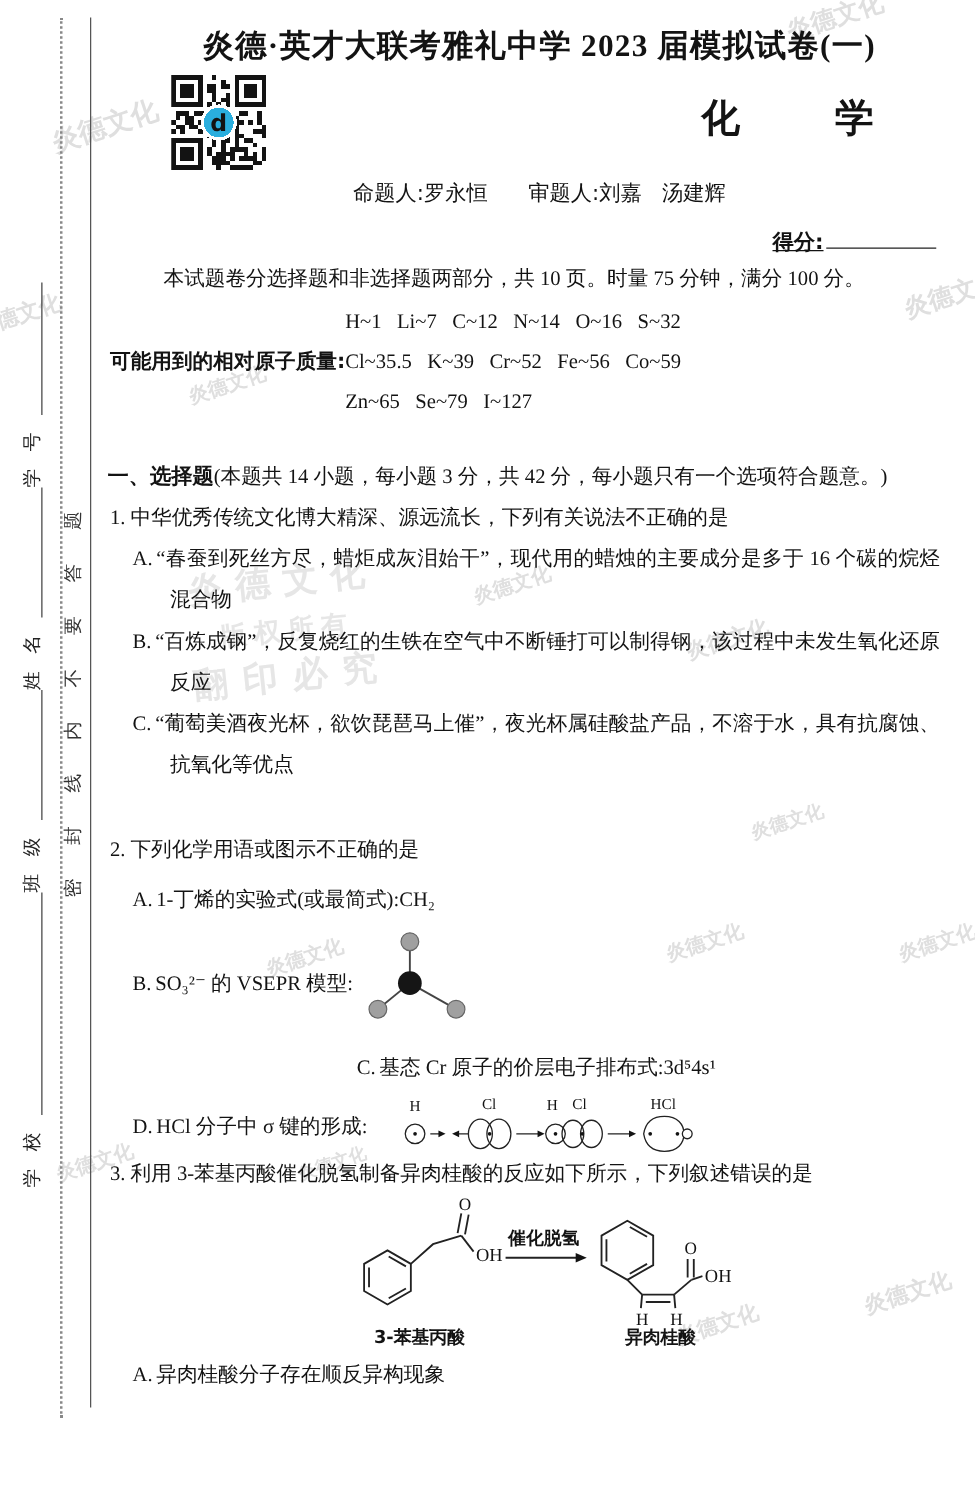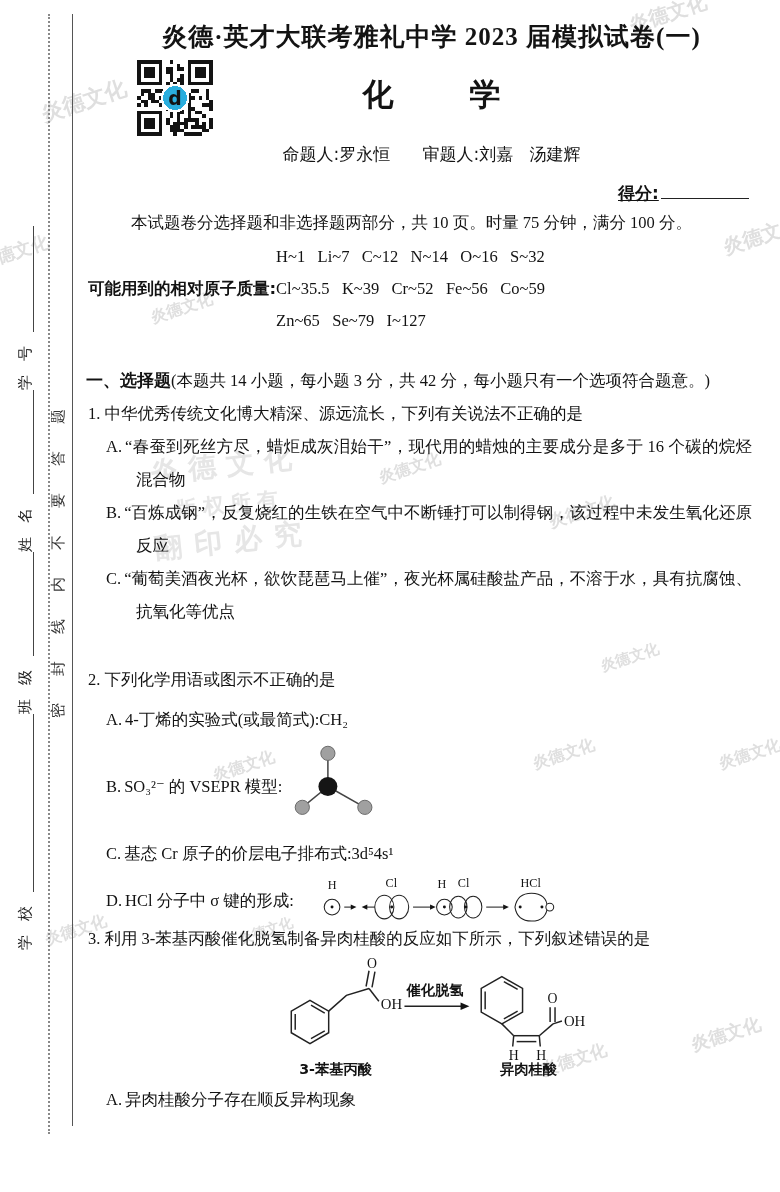--- a/index.html
+++ b/index.html
@@ -26,21 +26,21 @@
   .f-line{flex:none;height:16px;border-bottom:1.3px solid #444;}
   .seal{position:absolute;left:49px;top:718px;width:330px;height:26px;
       transform:rotate(-90deg);transform-origin:0 0;text-align:left;
       font-family:"DejaVu Sans",sans-serif;font-size:15px;letter-spacing:27px;
       color:#333;white-space:nowrap;z-index:2;}
 
   
   .title{position:absolute;left:88px;top:20px;width:687px;text-align:center;
       font-size:25px;font-weight:bold;letter-spacing:1px;z-index:1;}
   .qr{position:absolute;left:137px;top:60px;width:76px;height:76px;z-index:1;}
-  .subject{position:absolute;left:88px;top:74px;width:687px;text-align:center;
+  .subject{position:absolute;left:88px;top:74px;width:687px;text-align:right;
       font-size:31px;font-weight:bold;font-family:"DejaVu Sans",sans-serif;
       letter-spacing:76px;text-indent:76px;z-index:1;}
   .setters{position:absolute;left:88px;top:143px;width:687px;text-align:center;
       font-size:17px;font-weight:normal;font-family:"DejaVu Sans",sans-serif;white-space:pre-wrap;z-index:1;}
   .score{position:absolute;left:618px;top:181px;font-size:17px;font-weight:bold;
       font-family:"DejaVu Sans",sans-serif;z-index:1;text-decoration:underline;}
   .score-line{display:inline-block;width:88px;height:17px;border-bottom:1.4px solid #222;margin-left:2px;}
 
   
   .intro{position:absolute;left:88px;top:207px;width:662px;font-size:16.5px;line-height:32px;
@@ -55,21 +55,21 @@
   .sec-title{font-weight:bold;font-family:"DejaVu Sans",sans-serif;font-size:17px;}
   .q{position:absolute;left:88px;width:664px;font-size:16.5px;line-height:33px;text-align:justify;z-index:1;}
   .q1{top:397px;} .q2{top:663px;} .q3{top:922px;}
   .stem{padding-left:21px;text-indent:-21px;}
   .qnum{margin-right:4px;}
   .opt{padding-left:48px;text-indent:-30px;}
   .olab{margin-right:3px;}
   .opt-row{display:flex;align-items:center;padding-left:18px;text-indent:0;text-align:left;}
   .row-b{margin-top:3px;height:95px;text-align:center;}
   .row-b svg{margin-left:8px;}
-  .row-c{margin-top:3px;}
+  .row-c{margin-top:3px;justify-content:center;}
   .row-d{margin-top:3px;height:55px;}
   .row-d svg{margin-left:4px;}
   .opt-a2{margin-top:7px;}
   .rxn{display:block;margin:0 0 0 180px;z-index:1;}
   .opt-q3{margin-top:4px;}
 
   .footer{position:absolute;left:0;top:1153px;width:780px;text-align:center;
       font-size:15.5px;white-space:pre-wrap;z-index:1;}
 
   svg text{font-family:"Liberation Serif","DejaVu Serif",serif;fill:#131313;}
@@ -283,21 +283,21 @@
     <div class="opt">
       <span class="olab">C.</span><span>“葡萄美酒夜光杯，欲饮琵琶马上催”，夜光杯属硅酸盐产品，不溶于水，具有抗腐蚀、抗氧化等优点</span>
     </div>
   </div>
 
   <div class="q q2">
     <div class="stem">
       <span class="qnum">2.</span><span>下列化学用语或图示不正确的是</span>
     </div>
     <div class="opt opt-a2">
-      <span class="olab">A.</span><span>4-丁烯的实验式(或最简式):CH₂</span>
+      <span class="olab">A.</span><span>1-丁烯的实验式(或最简式):CH₂</span>
     </div>
     <div class="opt-row row-b">
       <span><span class="olab">B.</span><span>SO₃²⁻ 的 VSEPR 模型:</span></span>
       <svg width="90" height="95" viewBox="0 0 95 100">
         <line x1="40" y1="15" x2="40" y2="50" stroke="#444" stroke-width="1.6"></line>
         <line x1="40" y1="50" x2="13" y2="72" stroke="#444" stroke-width="1.6"></line>
         <line x1="40" y1="50" x2="79" y2="72" stroke="#444" stroke-width="1.6"></line>
         <circle cx="40" cy="15" r="7.5" fill="#a0a0a0" stroke="#666"></circle>
         <circle cx="13" cy="72" r="7.5" fill="#a0a0a0" stroke="#666"></circle>
         <circle cx="79" cy="72" r="7.5" fill="#a0a0a0" stroke="#666"></circle>

